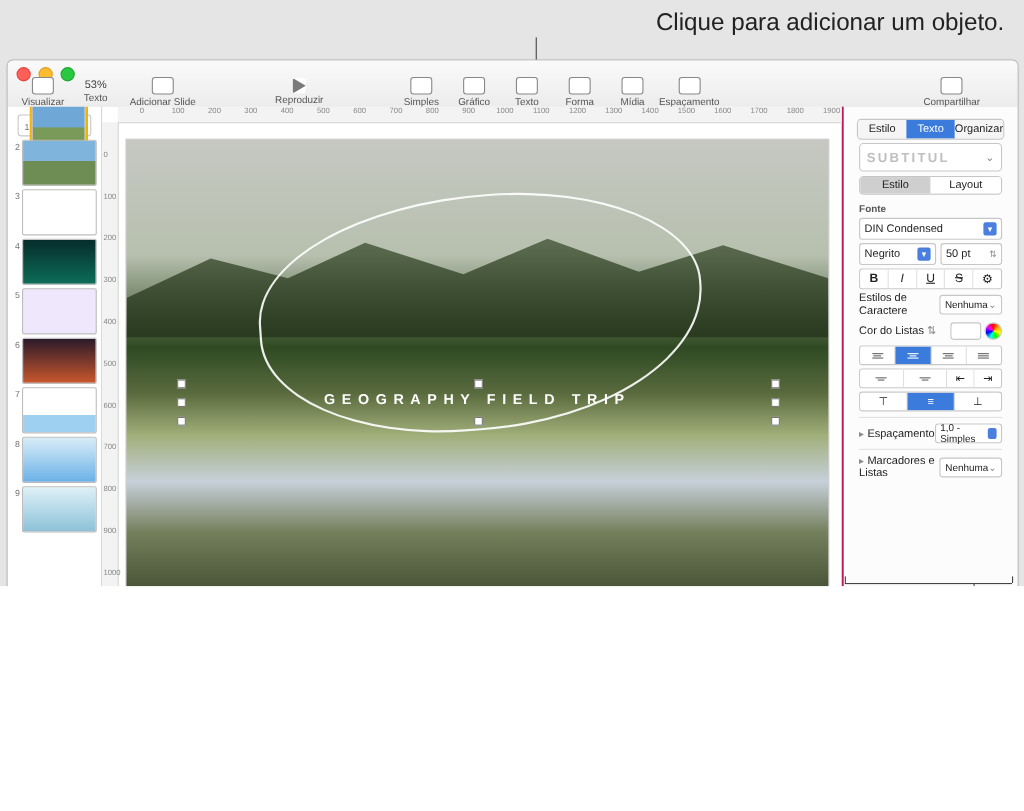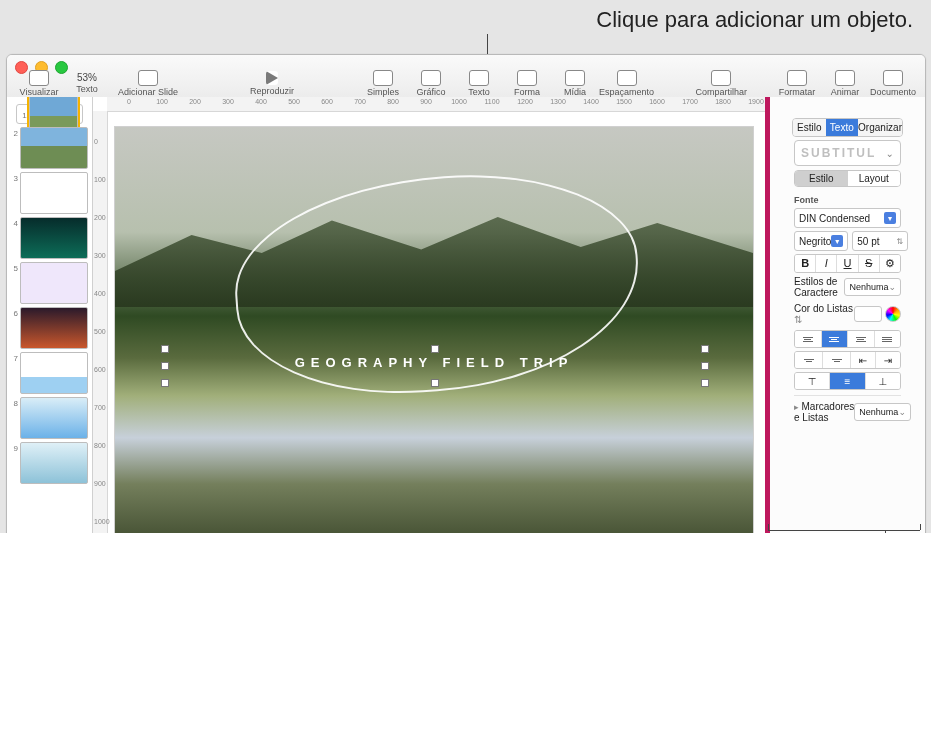--- a/index.html
+++ b/index.html
@@ -51,21 +51,21 @@
   .rulerV{position:absolute;left:0;top:14px;bottom:0;width:14px;background:#f3f3f3;border-right:1px solid #d7d7d7;font-size:7px;color:#888;}
   .rulerV span{position:absolute;left:1px;transform:translateY(-50%);}
   .slide{position:absolute;left:22px;top:30px;width:638px;height:420px;background:linear-gradient(180deg,#c6c8c2 0%,#b7c0ae 25%,#2f4a23 45%,#5a6b3e 55%,#a1af7a 64%,#c7d0da 74%,#747f5c 85%,#3e4a2d 100%);box-shadow:0 0 0 1px #d0d0d0;overflow:hidden;}
   .slide .mountains{position:absolute;left:0;right:0;top:60px;height:120px;background:linear-gradient(180deg,rgba(70,90,55,.7),rgba(40,55,30,.9));clip-path:polygon(0 70%,12% 40%,23% 55%,34% 28%,48% 52%,60% 25%,73% 50%,85% 30%,100% 55%,100% 100%,0 100%);}
   .slide .outline{position:absolute;left:120px;top:50px;width:400px;height:210px;border:2px solid rgba(255,255,255,.9);border-radius:60% 52% 58% 50% / 55% 48% 62% 50%;transform:rotate(-4deg);}
   .slide .title{position:absolute;left:0;right:0;top:135px;text-align:center;font-size:68px;font-weight:700;color:#fff;letter-spacing:14px;font-family:"Arial Narrow","DIN Condensed",sans-serif;}
   .slide .sub{position:absolute;left:0;right:0;top:228px;text-align:center;font-size:13px;font-weight:600;color:#fff;letter-spacing:6px;}
   .selbox{position:absolute;left:50px;top:222px;width:540px;height:34px;}
   .handle{position:absolute;width:6px;height:6px;background:#fff;border:1px solid #777;}
   
-  .inspector{width:160px;border-left:5px solid #be185d;background:#fcfcfc;padding:18px;box-sizing:border-box;font-size:10px;overflow:hidden;}
+  .inspector{width:160px;border-left:2px solid #be185d;background:#fcfcfc;padding:8px;box-sizing:border-box;font-size:10px;overflow:hidden;}
   .seg{display:flex;margin:3px 4px;border:1px solid #c6c6c6;border-radius:4px;overflow:hidden;}
   .seg div{flex:1;text-align:center;padding:3px 0;font-size:10px;background:#f5f5f5;cursor:pointer;}
   .seg div.act{background:#3b7bdb;color:#fff;}
   .pstyle{margin:3px 6px;height:24px;border:1px solid #c7c7c7;border-radius:4px;background:#fff;display:flex;align-items:center;padding:0 6px;justify-content:space-between;}
   .pstyle .txt{font-family:"Arial Narrow",sans-serif;font-weight:700;letter-spacing:2px;color:#bfbfbf;font-size:12px;}
   .pstyle .chev{color:#888;}
   .seg2{display:flex;margin:4px 6px;border:1px solid #c6c6c6;border-radius:4px;overflow:hidden;}
   .seg2 div{flex:1;text-align:center;padding:2px 0;font-size:10px;background:#fff;cursor:pointer;}
   .seg2 div.act{background:#cfcfcf;}
   .lbl{font-size:9px;color:#555;padding:4px 6px 0 6px;font-weight:600;}
@@ -154,34 +154,20 @@
         <div class="tool">
             <span class="ic"></span>
             <small>Espaçamento</small>
           </div>
         <div class="spacer"></div>
         <div class="tool">
             <span class="ic"></span>
             <small>Compartilhar</small>
           </div>
         <div style="width:26px"></div>
-        <div class="right-tools">
-          <div class="tool">
-              <span class="ic"></span>
-              <small>Formatar</small>
-            </div>
-          <div class="tool">
-              <span class="ic"></span>
-              <small>Animar</small>
-            </div>
-          <div class="tool">
-              <span class="ic"></span>
-              <small>Documento</small>
-            </div>
-        </div>
       </div>
     </div>
 
     <div class="body">
 
       <div class="navcol">
         <div class="thumb sel">
             <span class="num">1</span>
             <span class="img sky"></span>
           </div>
@@ -370,20 +356,27 @@
             </div>
           <div style="flex:0 0 24px">⇤</div>
           <div style="flex:0 0 24px">⇥</div>
         </div>
         <div class="alignrow">
           <div>⊤</div>
           <div class="act">≡</div>
           <div>⊥</div>
         </div>
 
+        <div class="disc">
+          <span><span class="tog">▸</span><span>Espaçamento</span></span>
+          <div class="mini">
+              <span>1,0 - Simples</span>
+              <span class="arr"></span>
+            </div>
+        </div>
         <div class="disc" style="border-top:1px solid #e2e2e2">
           <span><span class="tog">▸</span><span>Marcadores e Listas</span></span>
           <div class="mini">
               <span>Nenhuma</span>
               <span style="color:#888">⌄</span>
             </div>
         </div>
       </div>
     </div>
   </div>

